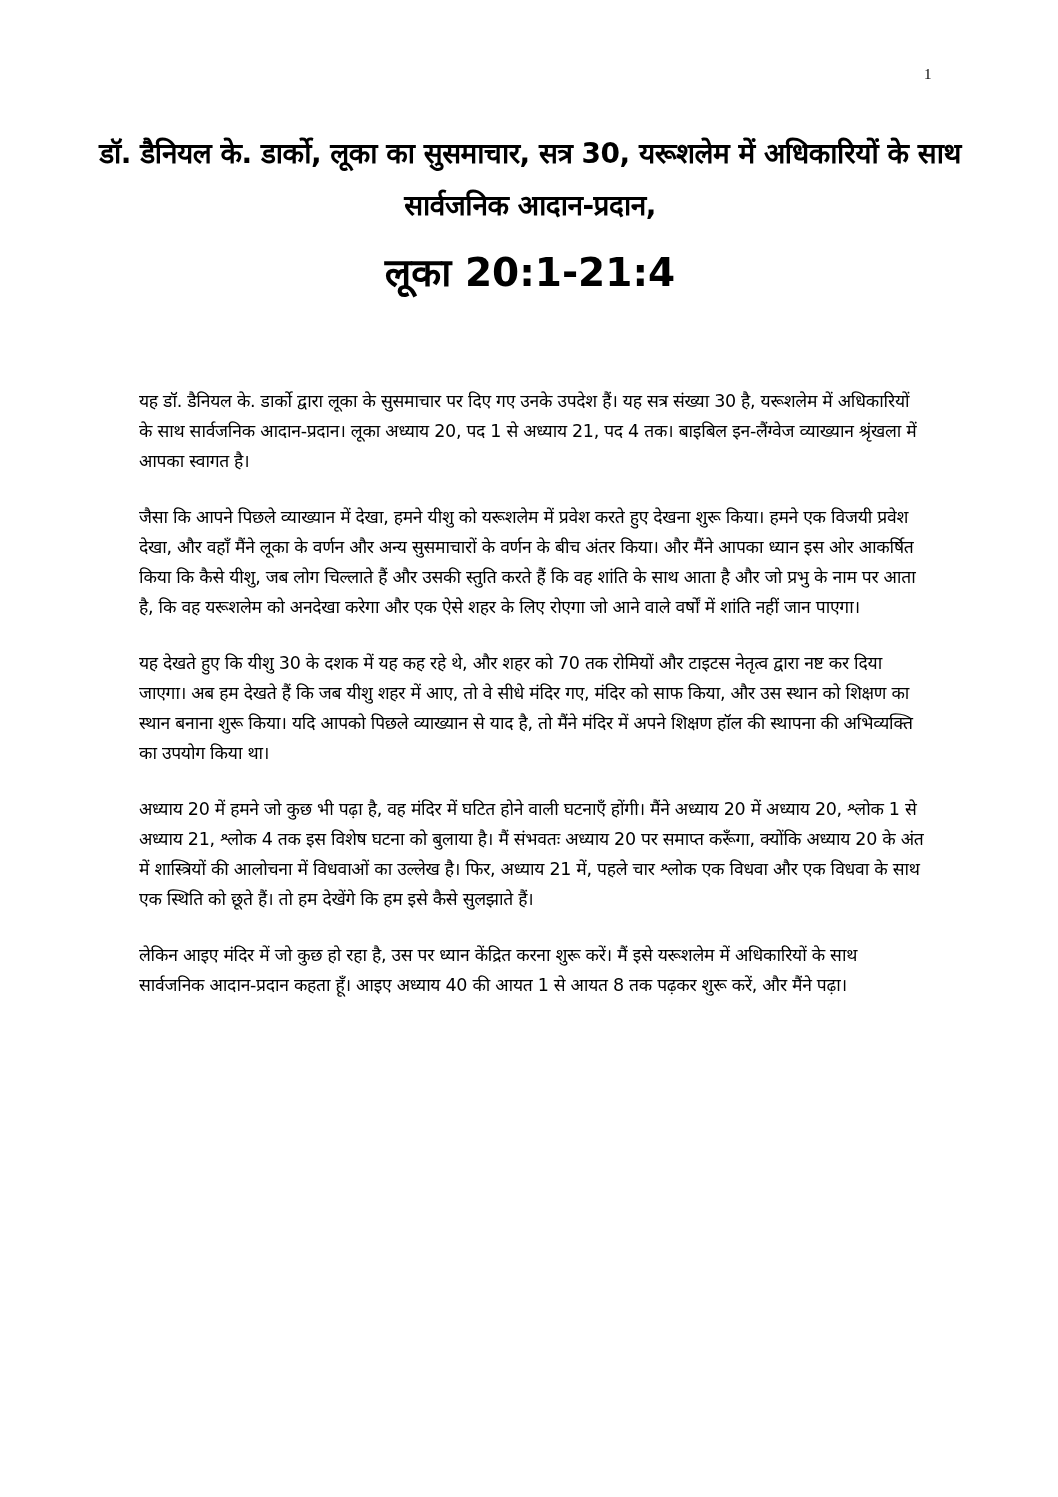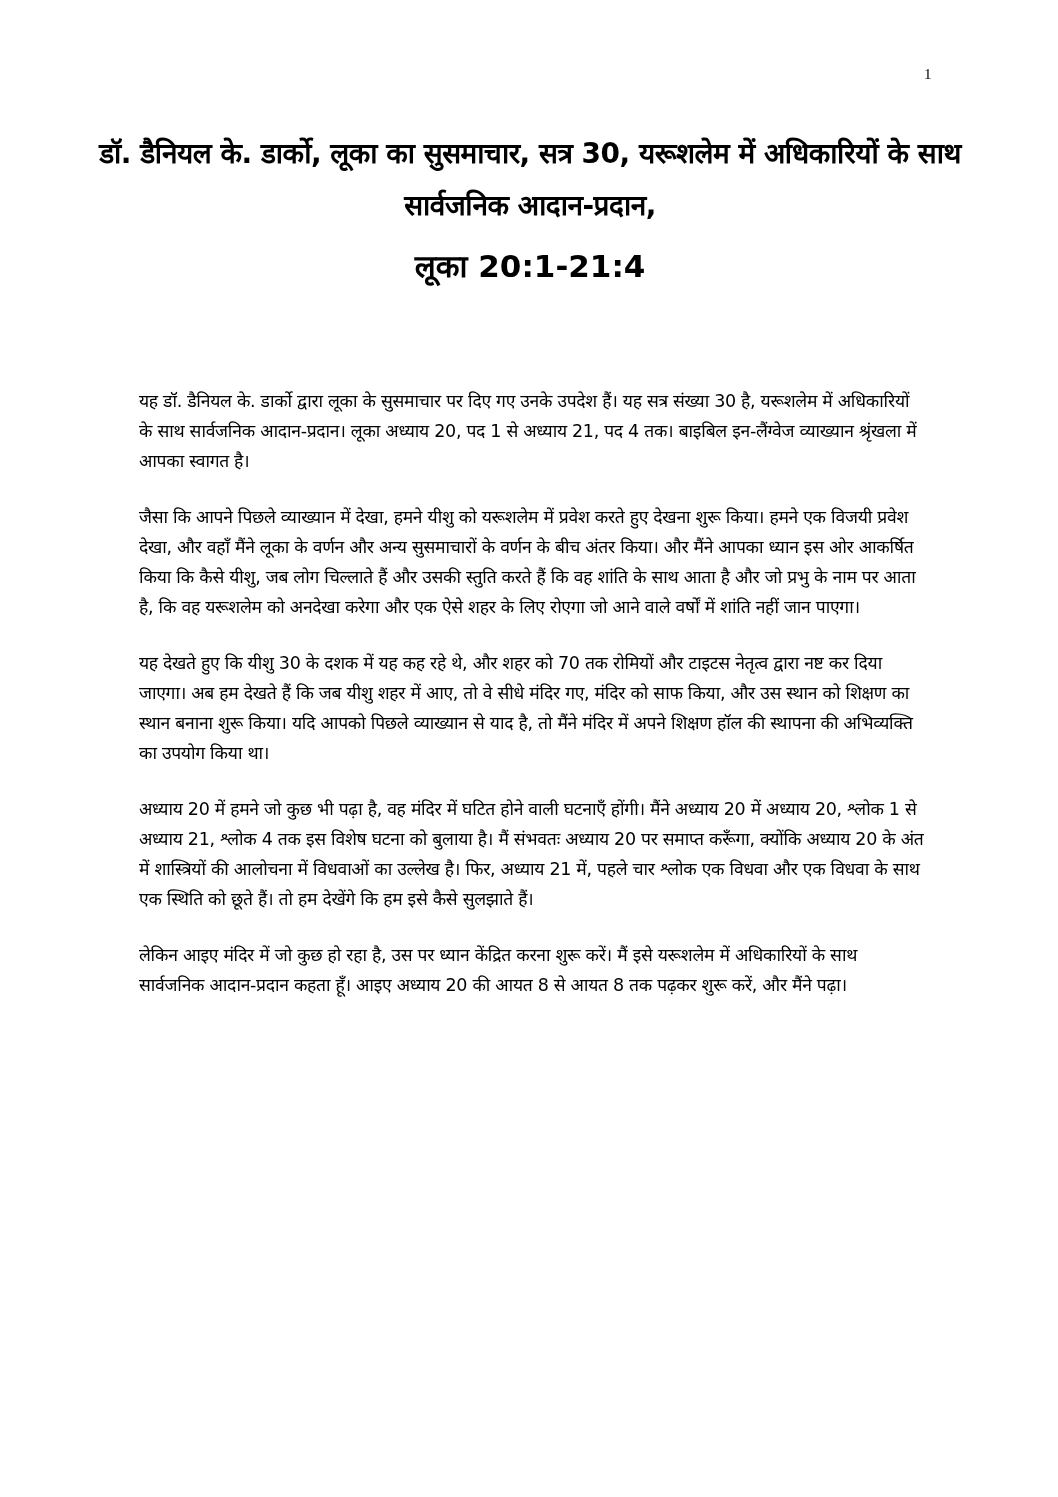--- a/index.html
+++ b/index.html
@@ -31,23 +31,23 @@
     }
     .title {
       font-weight: bold;
       font-size: 28px;
       line-height: 52px;
       margin: 0;
       letter-spacing: -0.5px;
     }
     .subtitle {
       font-weight: bold;
-      font-size: 31px;
+      font-size: 39px;
       line-height: 52px;
-      margin: 8px;
+      margin: 15px;
     }
     .copyright {
       font-family: "Liberation Serif", serif;
       font-size: 19px;
       line-height: 26px;
       margin-top: -4px;
     }
     .body-text {
       position: absolute;
       top: 386px;
@@ -69,14 +69,14 @@
 <div class="title-block">
   <h1 class="title">डॉ. डैनियल के. डार्को, लूका का सुसमाचार, सत्र 30, यरूशलेम में अधिकारियों के साथ सार्वजनिक आदान-प्रदान,</h1>
   <h2 class="subtitle">लूका 20:1-21:4</h2>
 </div>
 
 <div class="body-text">
   <p class="para">यह डॉ. डैनियल के. डार्को द्वारा लूका के सुसमाचार पर दिए गए उनके उपदेश हैं। यह सत्र संख्या 30 है, यरूशलेम में अधिकारियों के साथ सार्वजनिक आदान-प्रदान। लूका अध्याय 20, पद 1 से अध्याय 21, पद 4 तक। बाइबिल इन-लैंग्वेज व्याख्यान श्रृंखला में आपका स्वागत है।</p>
   <p class="para">जैसा कि आपने पिछले व्याख्यान में देखा, हमने यीशु को यरूशलेम में प्रवेश करते हुए देखना शुरू किया। हमने एक विजयी प्रवेश देखा, और वहाँ मैंने लूका के वर्णन और अन्य सुसमाचारों के वर्णन के बीच अंतर किया। और मैंने आपका ध्यान इस ओर आकर्षित किया कि कैसे यीशु, जब लोग चिल्लाते हैं और उसकी स्तुति करते हैं कि वह शांति के साथ आता है और जो प्रभु के नाम पर आता है, कि वह यरूशलेम को अनदेखा करेगा और एक ऐसे शहर के लिए रोएगा जो आने वाले वर्षों में शांति नहीं जान पाएगा।</p>
   <p class="para">यह देखते हुए कि यीशु 30 के दशक में यह कह रहे थे, और शहर को 70 तक रोमियों और टाइटस नेतृत्व द्वारा नष्ट कर दिया जाएगा। अब हम देखते हैं कि जब यीशु शहर में आए, तो वे सीधे मंदिर गए, मंदिर को साफ किया, और उस स्थान को शिक्षण का स्थान बनाना शुरू किया। यदि आपको पिछले व्याख्यान से याद है, तो मैंने मंदिर में अपने शिक्षण हॉल की स्थापना की अभिव्यक्ति का उपयोग किया था।</p>
   <p class="para">अध्याय 20 में हमने जो कुछ भी पढ़ा है, वह मंदिर में घटित होने वाली घटनाएँ होंगी। मैंने अध्याय 20 में अध्याय 20, श्लोक 1 से अध्याय 21, श्लोक 4 तक इस विशेष घटना को बुलाया है। मैं संभवतः अध्याय 20 पर समाप्त करूँगा, क्योंकि अध्याय 20 के अंत में शास्त्रियों की आलोचना में विधवाओं का उल्लेख है। फिर, अध्याय 21 में, पहले चार श्लोक एक विधवा और एक विधवा के साथ एक स्थिति को छूते हैं। तो हम देखेंगे कि हम इसे कैसे सुलझाते हैं।</p>
-  <p class="para">लेकिन आइए मंदिर में जो कुछ हो रहा है, उस पर ध्यान केंद्रित करना शुरू करें। मैं इसे यरूशलेम में अधिकारियों के साथ सार्वजनिक आदान-प्रदान कहता हूँ। आइए अध्याय 20 की आयत 8 से आयत 8 तक पढ़कर शुरू करें, और मैंने पढ़ा।</p>
+  <p class="para">लेकिन आइए मंदिर में जो कुछ हो रहा है, उस पर ध्यान केंद्रित करना शुरू करें। मैं इसे यरूशलेम में अधिकारियों के साथ सार्वजनिक आदान-प्रदान कहता हूँ। आइए अध्याय 40 की आयत 1 से आयत 8 तक पढ़कर शुरू करें, और मैंने पढ़ा।</p>
 </div>
 
 </body></html>

